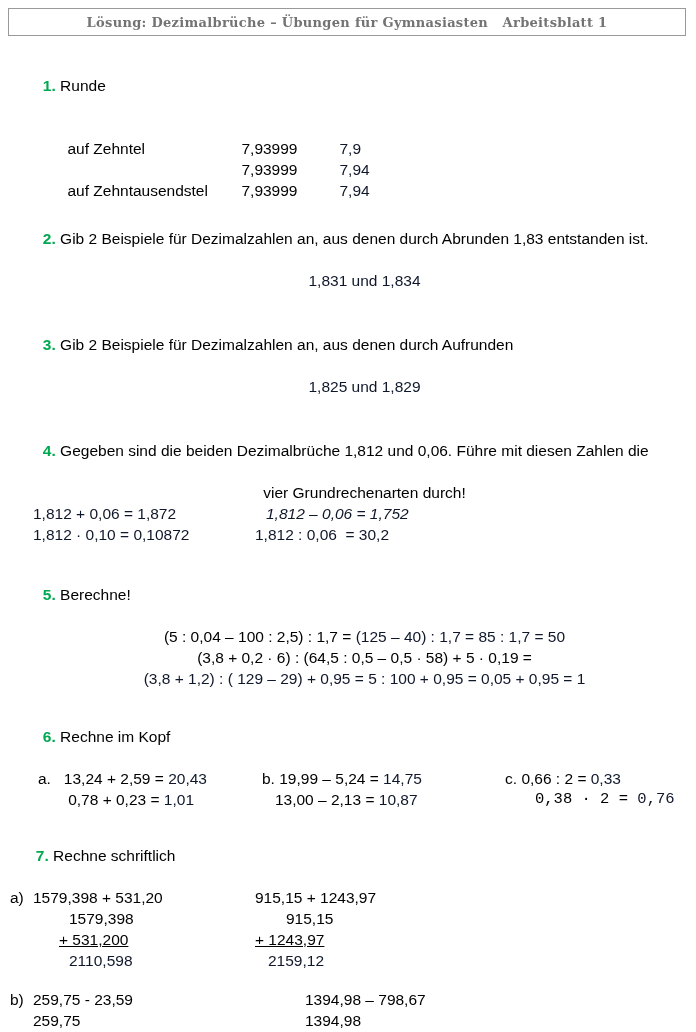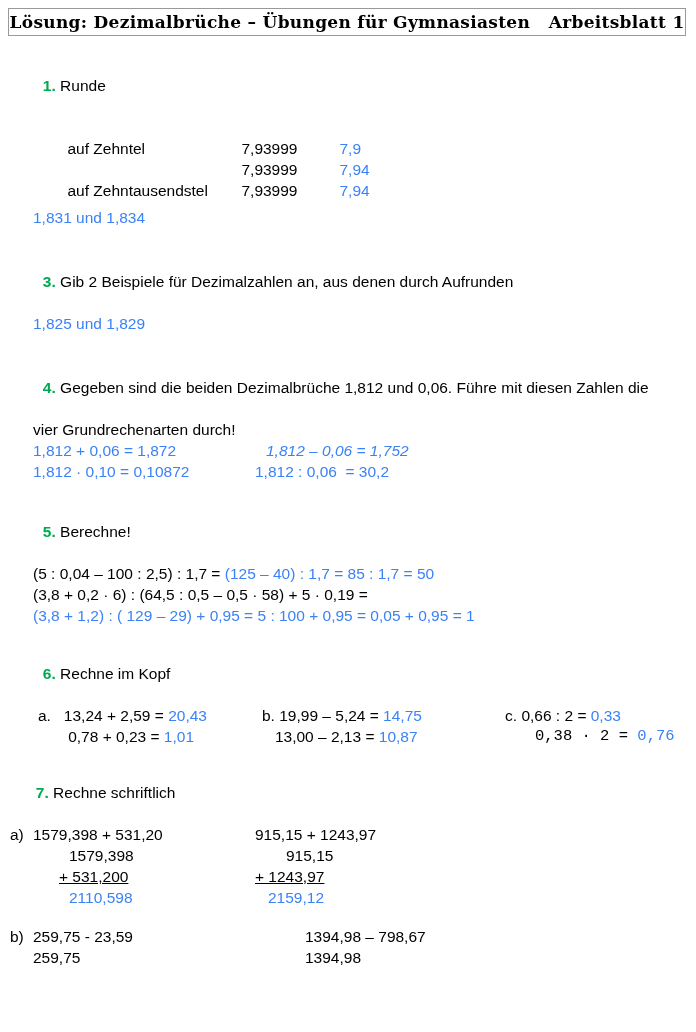--- a/index.html
+++ b/index.html
@@ -24,22 +24,22 @@
     width: 678px;
     height: 28px;
     border: 1px solid #999999;
     box-sizing: border-box;
     display: flex;
     align-items: center;
     justify-content: center;
     background: #ffffff;
   }
   .title-text {
-    color: #000000;
-    font-size: 17px;
+    color: #737373;
+    font-size: 13px;
     font-weight: bold;
     font-family: "DejaVu Serif", serif;
     letter-spacing: 0.3px;
     white-space: pre;
   }
 
   
   .sheet {
     position: absolute;
     left: 0;
@@ -49,26 +49,26 @@
   .ex {
     position: relative;
     font-size: 15.5px;
     line-height: 21px;
   }
   .num {
     color: #00a850;
     font-weight: bold;
   }
   .red {
-    color: #3b82f6;
+    color: #0f172a;
   }
   .row {
     white-space: pre;
   }
-  .indent2 { padding-left: 33px; }
+  .indent2 { padding-left: 33px; text-align: center; }
 
   
   .cols {
     position: relative;
   }
   .col {
     position: absolute;
     top: 0;
     white-space: pre;
   }
@@ -113,20 +113,23 @@
       <div class="col" style="left:207px;top:42px;">
         <span>7,93999</span>
       </div>
       <div class="col red" style="left:305px;top:42px;">
         <span>7,94</span>
       </div>
     </div>
   </div>
 
   <div class="ex" style="margin-top:27px;">
+    <div class="row">
+      <span style="display:inline-block;width:17px;"></span><span class="num">2.</span><span> </span><span>Gib 2 Beispiele für Dezimalzahlen an, aus denen durch Abrunden 1,83 entstanden ist.</span>
+    </div>
     <div class="row red indent2">1,831 und 1,834</div>
   </div>
 
   <div class="ex" style="margin-top:22px;">
     <div class="row">
       <span style="display:inline-block;width:17px;"></span><span class="num">3.</span><span> </span><span>Gib 2 Beispiele für Dezimalzahlen an, aus denen durch Aufrunden</span>
     </div>
     <div class="row red indent2">1,825 und 1,829</div>
   </div>
 

